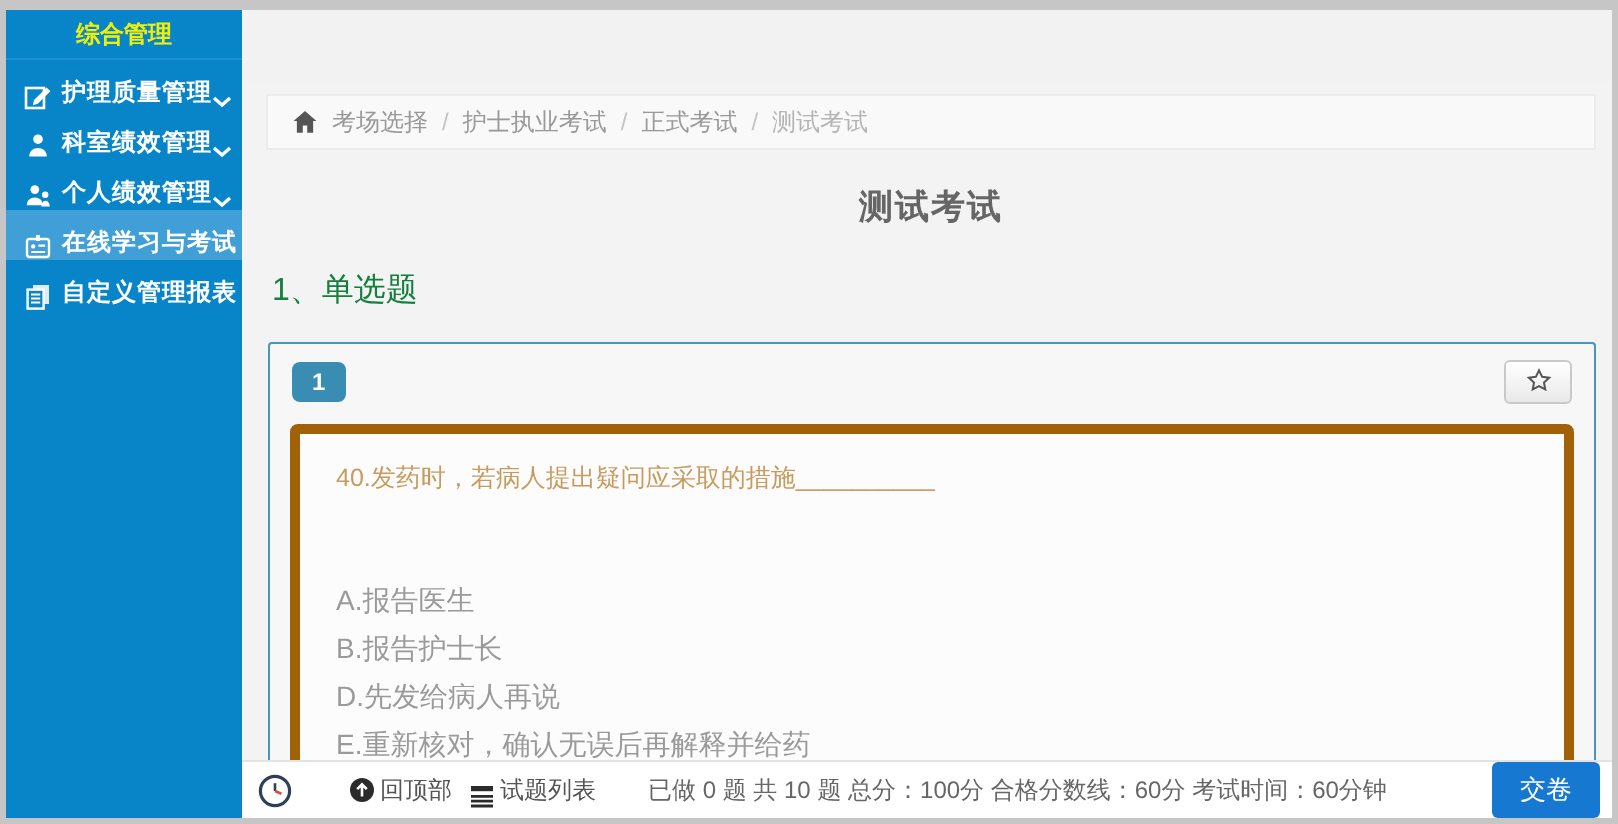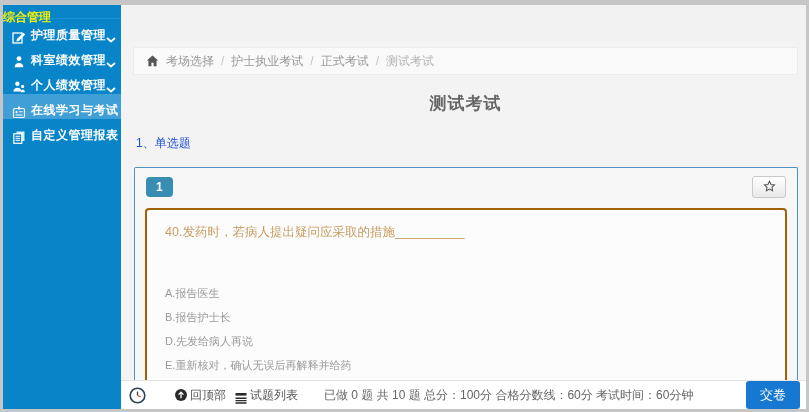--- a/index.html
+++ b/index.html
@@ -1,48 +1,48 @@
 <!DOCTYPE html>
 <html><head>
 <meta charset="utf-8">
 <style>
   * { margin:0; padding:0; box-sizing:border-box; }
   html,body { width:809px; height:412px; font-family:"Liberation Sans","DejaVu Sans",sans-serif; }
   .page { width:809px; height:412px; border:3px solid #c6c6c6; border-top-width:5px; display:flex; background:#f2f2f2; overflow:hidden; }
 
   
   .sidebar { width:118px; flex:0 0 118px; background:#0884c9; height:100%; display:flex; flex-direction:column; }
-  .sb-header { height:14px; line-height:25px; text-align:left; color:#f0ef0a; font-size:12px; font-weight:bold; border-bottom:1px solid #1b90d2; }
+  .sb-header { height:25px; line-height:25px; text-align:center; color:#f0ef0a; font-size:12px; font-weight:bold; border-bottom:1px solid #1b90d2; }
   .sb-item { height:25px; display:flex; align-items:flex-end; padding:0 8px 0 9px; color:#fff; font-size:12px; font-weight:bold; cursor:pointer; white-space:nowrap; }
   .sb-item.active { background:#3f9fd6; }
   .sb-icon { width:14px; height:14px; margin-right:5px; display:inline-flex; align-items:center; justify-content:center; flex:0 0 14px; }
   .sb-label { flex:1 1 auto; letter-spacing:0.5px; }
   .sb-caret { width:10px; height:7px; display:inline-flex; }
 
   
   .main { flex:1 1 auto; display:flex; flex-direction:column; background:#f3f3f3; min-width:0;margin-top:36px; }
   .content { flex:1 1 auto; overflow:hidden; display:flex; flex-direction:column; padding:6px 8px 0 12px; }
 
   .breadcrumb { height:28px; flex:0 0 28px; background:#f9f9f9; border:1px solid #ececec; display:flex; align-items:center; padding:0 12px; font-size:12px; color:#999; gap:7px; }
   .breadcrumb .crumb { color:#999; text-decoration:none; cursor:pointer; }
   .breadcrumb .crumb.last { color:#b3b3b3; cursor:default; }
   .breadcrumb .sep { color:#c4c4c4; }
   .home-ic { display:inline-flex; width:13px; height:12px; }
 
   .title { text-align:center; color:#666; font-size:17px; font-weight:bold; margin-top:17px; letter-spacing:1px; }
-  .section { margin:20px 0 0 3px; font-size:12px; color:#1d4ed8; }
+  .section { margin:20px 0 0 3px; font-size:16px; color:#15803d; }
 
   
   .card { flex:1 1 auto; margin:15px 0 0 1px; border:1px solid #4a93c2; border-bottom:none; border-radius:2px 2px 0 0; background:#f7f7f7; display:flex; flex-direction:column; overflow:hidden; }
   .card-head { flex:0 0 38px; display:flex; align-items:center; justify-content:space-between; padding:0 11px; }
   .qbadge { background:#398cb2; color:#fff; font-size:12px; font-weight:bold; padding:3px 10px; border-radius:4px; }
   .star-btn { width:34px; height:22px; background:linear-gradient(#ffffff,#e9e9e9); border:1px solid #c9c9c9; border-radius:3px; display:flex; align-items:center; justify-content:center; cursor:pointer; }
-  .qbox { flex:1 1 auto; margin:2px 10px 8px 10px; background:#fcfcfc; border:2px solid #a16207; border-radius:4px; padding:12px 16px; }
+  .qbox { flex:1 1 auto; margin:2px 10px 8px 10px; background:#fcfcfc; border:5px solid #a16207; border-radius:4px; padding:12px 16px; }
   .qtext { color:#c79b5e; font-size:12.5px; margin:2px 0 46px 2px; }
-  .opt { color:#9a9a9a; font-size:11px; margin:0 0 12px 2px; cursor:pointer; line-height:12px; }
+  .opt { color:#9a9a9a; font-size:14px; margin:0 0 12px 2px; cursor:pointer; line-height:12px; }
 
   
   .statusbar { flex:0 0 26px; background:#ffffff; border-top:1px solid #e3e3e3; display:flex; align-items:center; padding:0 6px 0 8px; }
   .clock-ic { width:17px; height:17px; display:inline-flex; margin-right:5px; }
   .timer { font-size:15px; font-weight:bold; color:#3d3d3d; letter-spacing:1.5px; }
   .bar-link { display:inline-flex; align-items:center; gap:3px; font-size:12px; color:#555; cursor:pointer; }
   .bar-link.top { margin-left:24px; }
   .bar-link.list { margin-left:9px;align-items:flex-end; }
   .sm-ic { width:12px; height:12px; display:inline-flex; }
   .stats { margin-left:26px; font-size:12px; color:#666; white-space:nowrap; }

